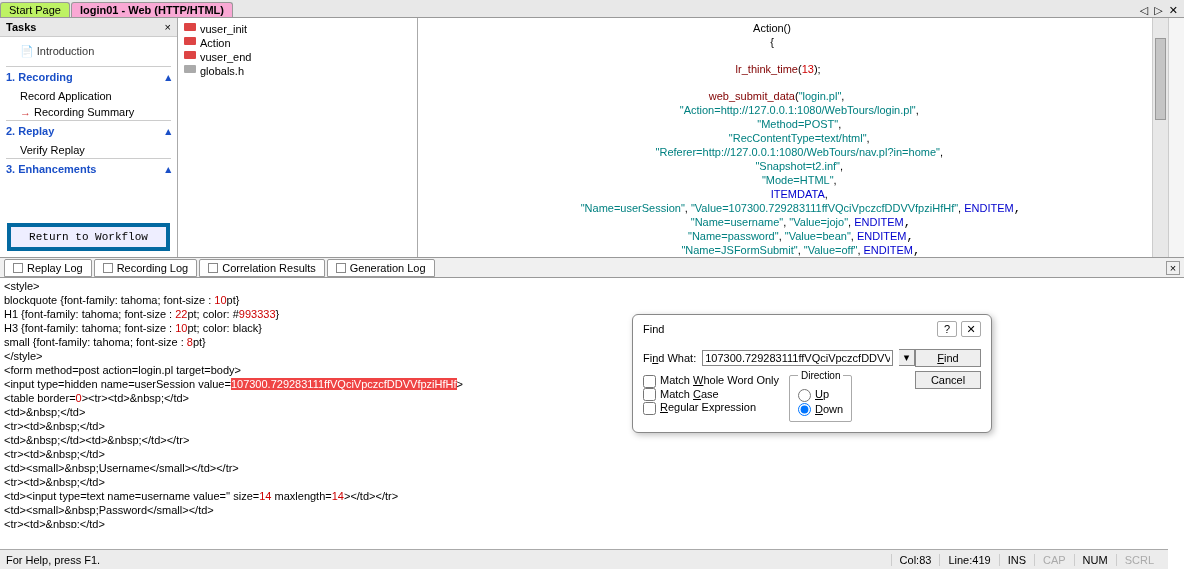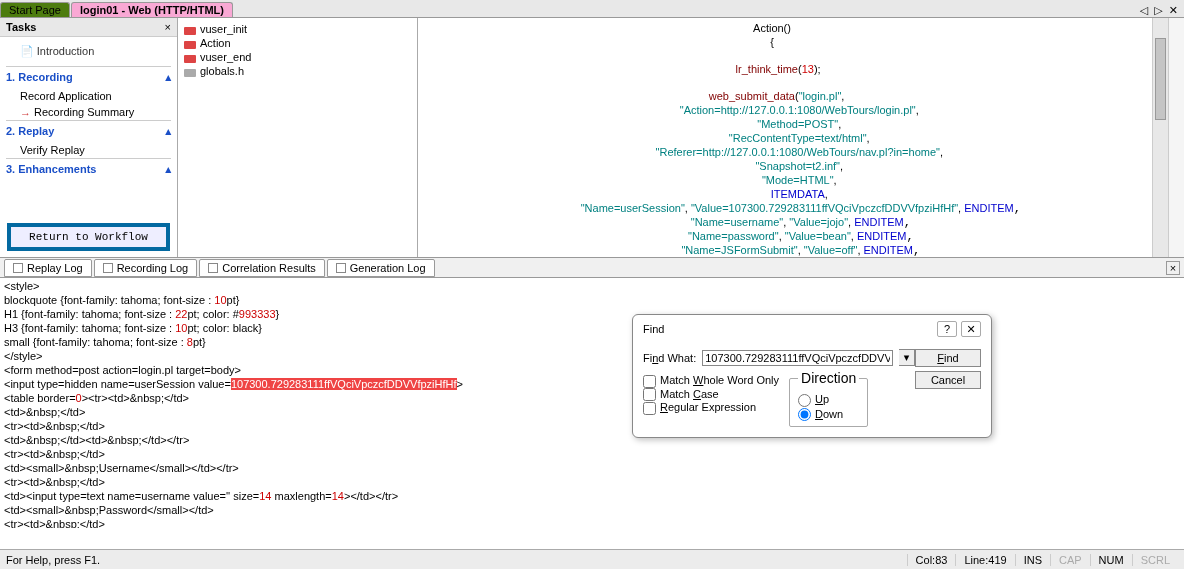--- a/index.html
+++ b/index.html
@@ -1,37 +1,37 @@
 <!DOCTYPE html>
 <html><head>
 <meta charset="utf-8">
 <style>
 * { margin:0; padding:0; box-sizing:border-box; font-family: Tahoma, sans-serif; font-size:11px; }
 body { background:#fff; width:1184px; height:569px; overflow:hidden; position:relative; }
 
 .tabs-row { height:18px; background:#e8e8e8; border-bottom:1px solid #999; display:flex; align-items:flex-end; }
-.tab { border:1px solid #999; border-bottom:none; padding:1px 8px; background:#4d7c0f; margin-right:1px; border-radius:3px 3px 0 0; cursor:pointer; }
+.tab { border:1px solid #999; border-bottom:none; padding:1px 8px; background:#bef264; margin-right:1px; border-radius:3px 3px 0 0; cursor:pointer; }
 .tab.active { background:#f9a8d4; font-weight:bold; }
 .tab-controls { margin-left:auto; display:flex; gap:6px; padding-right:6px; font-size:10px; }
 .tab-controls span { cursor:pointer; }
 
 .main-area { display:flex; height:240px; border-bottom:1px solid #999;}
 .tasks-panel { width:178px; border-right:1px solid #aaa; background:#fff; display:flex; flex-direction:column;}
 .tasks-header { background:#e8e8e8; padding:3px 6px; display:flex; justify-content:space-between; font-weight:bold; border-bottom:1px solid #ccc;}
 .tasks-header .x { cursor:pointer; font-weight:normal;}
 .tasks-body { padding:4px 6px; flex:1; overflow:auto;}
 .task-title { color:#1a4fc7; font-weight:bold; padding:4px 0; border-top:1px solid #ccc; display:flex; justify-content:space-between; cursor:pointer;}
 .task-title:first-child { border-top:none;}
 .task-item { padding:2px 0 2px 14px; cursor:pointer;}
 .task-item.arrow::before { content:"→ "; color:#c33; }
 .intro-item { padding:4px 0 8px 14px; color:#333;}
 .workflow-btn { margin:6px auto; display:block; padding:4px 18px; font-family:'Courier New',monospace; border:4px solid #0369a1; background:#eef; cursor:pointer;}
 
 .tree-panel { width:240px; border-right:1px solid #aaa; background:#fff; padding:4px 6px;}
-.tree-item { padding:1px 0; display:flex; align-items:flex-end; gap:4px;}
+.tree-item { padding:1px 0; display:flex; align-items:flex-start; gap:4px;}
 .tree-icon { width:12px; height:8px; background:#d44; display:inline-block; border-radius:1px;}
 .tree-icon.grey { background:#aaa;}
 
 .code-panel { flex:1; display:flex;text-align:center; }
 .code-area { flex:1; font-family:'Courier New',monospace; white-space:pre; padding:4px 30px 4px 4px; overflow:hidden; font-size:12px; line-height:13px; position:relative;}
 .code-scroll { width:16px; background:#e8e8e8; border-left:1px solid #ccc; position:relative;}
 .code-scroll::before { content:""; position:absolute; top:20px; left:2px; right:2px; height:80px; background:#c5c5c5; border:1px solid #999;}
 .minimap { width:16px; background:#f5f5f5; border-left:1px solid #ccc;}
 .kw-blue { color:#0000cd; }
 .kw-teal { color:#008080; }
@@ -54,28 +54,28 @@
 .find-icon { width:20px; height:16px; border:1px solid #aaa; margin-left:4px; text-align:center; line-height:14px; cursor:pointer; border-radius:2px;}
 .find-body { padding:6px 10px 10px; display:flex; gap:0;}
 .find-left { flex:1;}
 .find-row { display:flex; align-items:center; margin-bottom:8px; gap:6px;}
 .find-row input[type=text]{ flex:1; border:1px solid #888; padding:1px 2px; font-size:11px;}
 .combo-btn { width:16px; height:17px; border:1px solid #888; border-left:none; background:#eee; text-align:center; line-height:14px; cursor:pointer;}
 .find-opts { display:flex; gap:10px;}
 .find-checks label { display:block; margin:0 0;}
 .find-checks input { margin-right:4px; vertical-align:middle;}
 .dir-group { border:1px solid #aaa; padding:6px 8px 4px; border-radius:2px; position:relative; margin-top:-4px;}
-.dir-group legend { font-size:14px; padding:0 3px;}
+.dir-group legend { font-size:10px; padding:0 3px;}
 .dir-group label { display:block; margin:1px 0;}
 .dir-group input { margin-right:4px; vertical-align:middle;}
 .find-buttons { display:flex; flex-direction:column; gap:4px;}
 .find-buttons button { width:66px; padding:2px 0; border:1px solid #888; background:#eee; cursor:pointer;}
 .und { text-decoration:underline;}
 
-.statusbar { position:absolute; bottom:0; left:0; right:0; height:20px; background:#ececec; border-top:1px solid #aaa; display:flex; align-items:center; padding:0 6px; font-size:11px;}
+.statusbar { position:absolute; bottom:0; left:0; right:16px; height:20px; background:#ececec; border-top:1px solid #aaa; display:flex; align-items:center; padding:0 6px; font-size:11px;}
 .statusbar .spacer { flex:1;}
 .statusbar .cell { padding:0 8px; border-left:1px solid #ccc;}
 .statusbar .dim { color:#aaa;}
 </style>
 </head>
 <body>
 
 <div class="tabs-row">
   <div class="tab">Start Page</div>
   <div class="tab active">login01 - Web (HTTP/HTML)</div>

